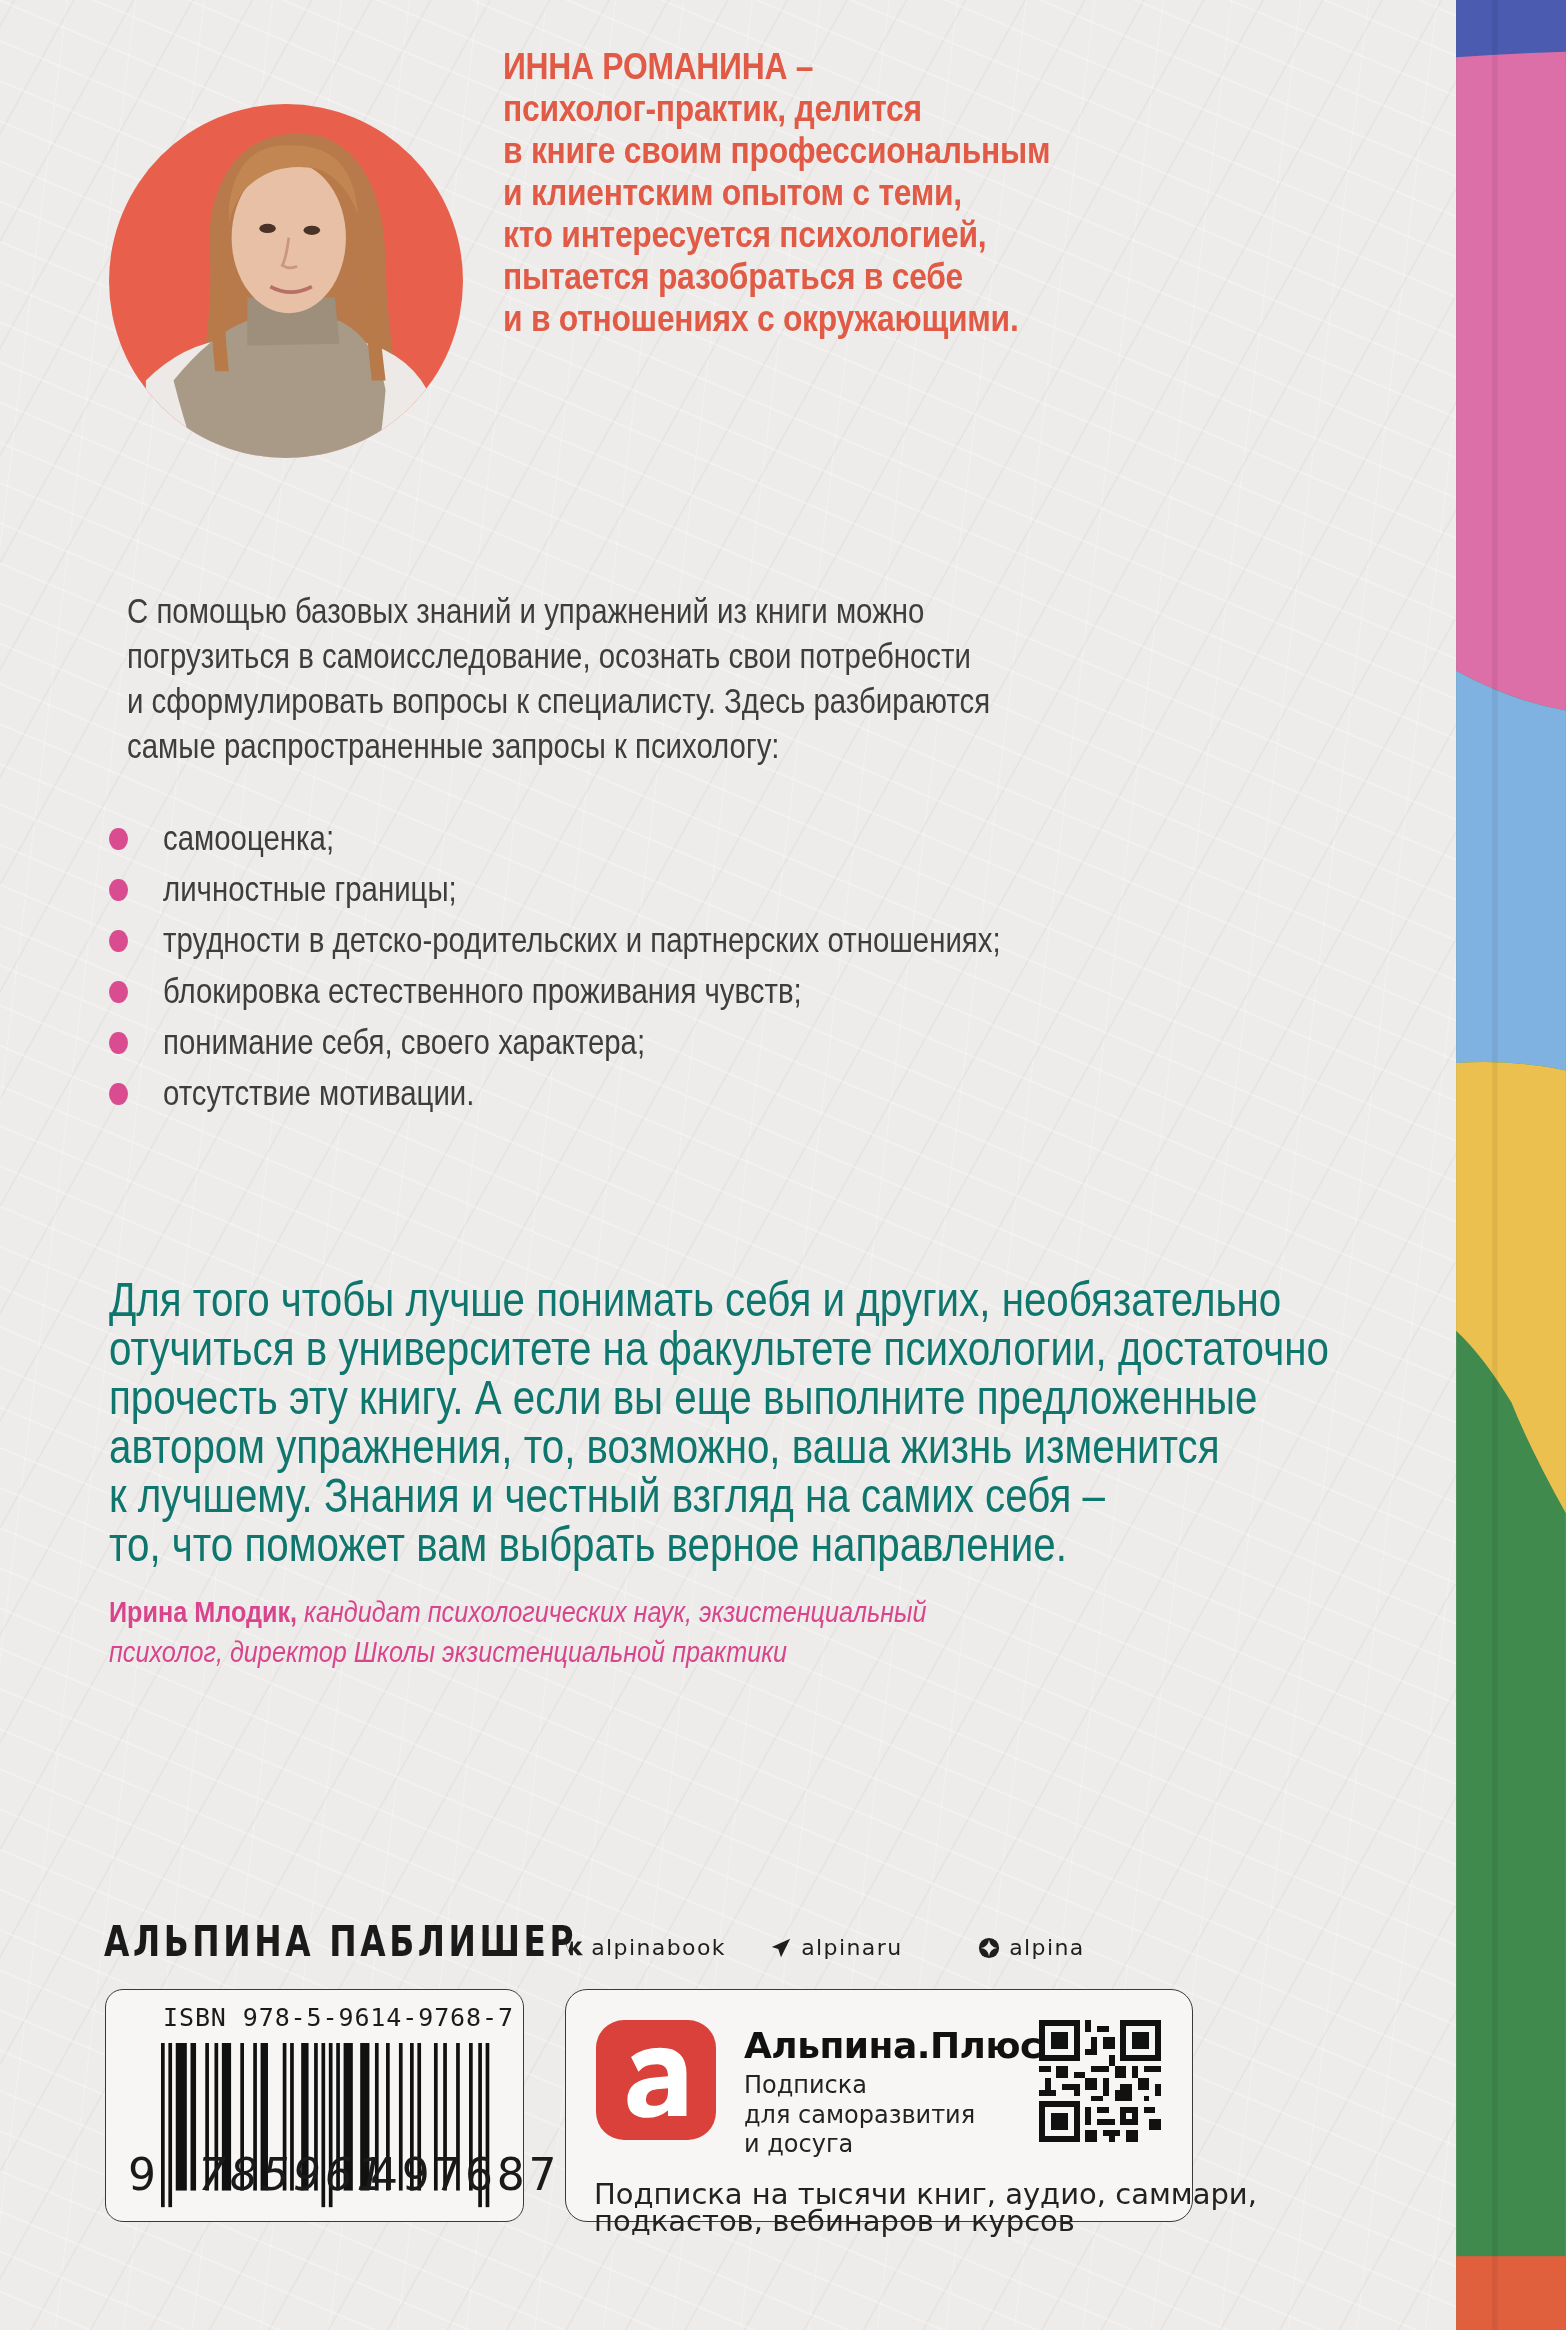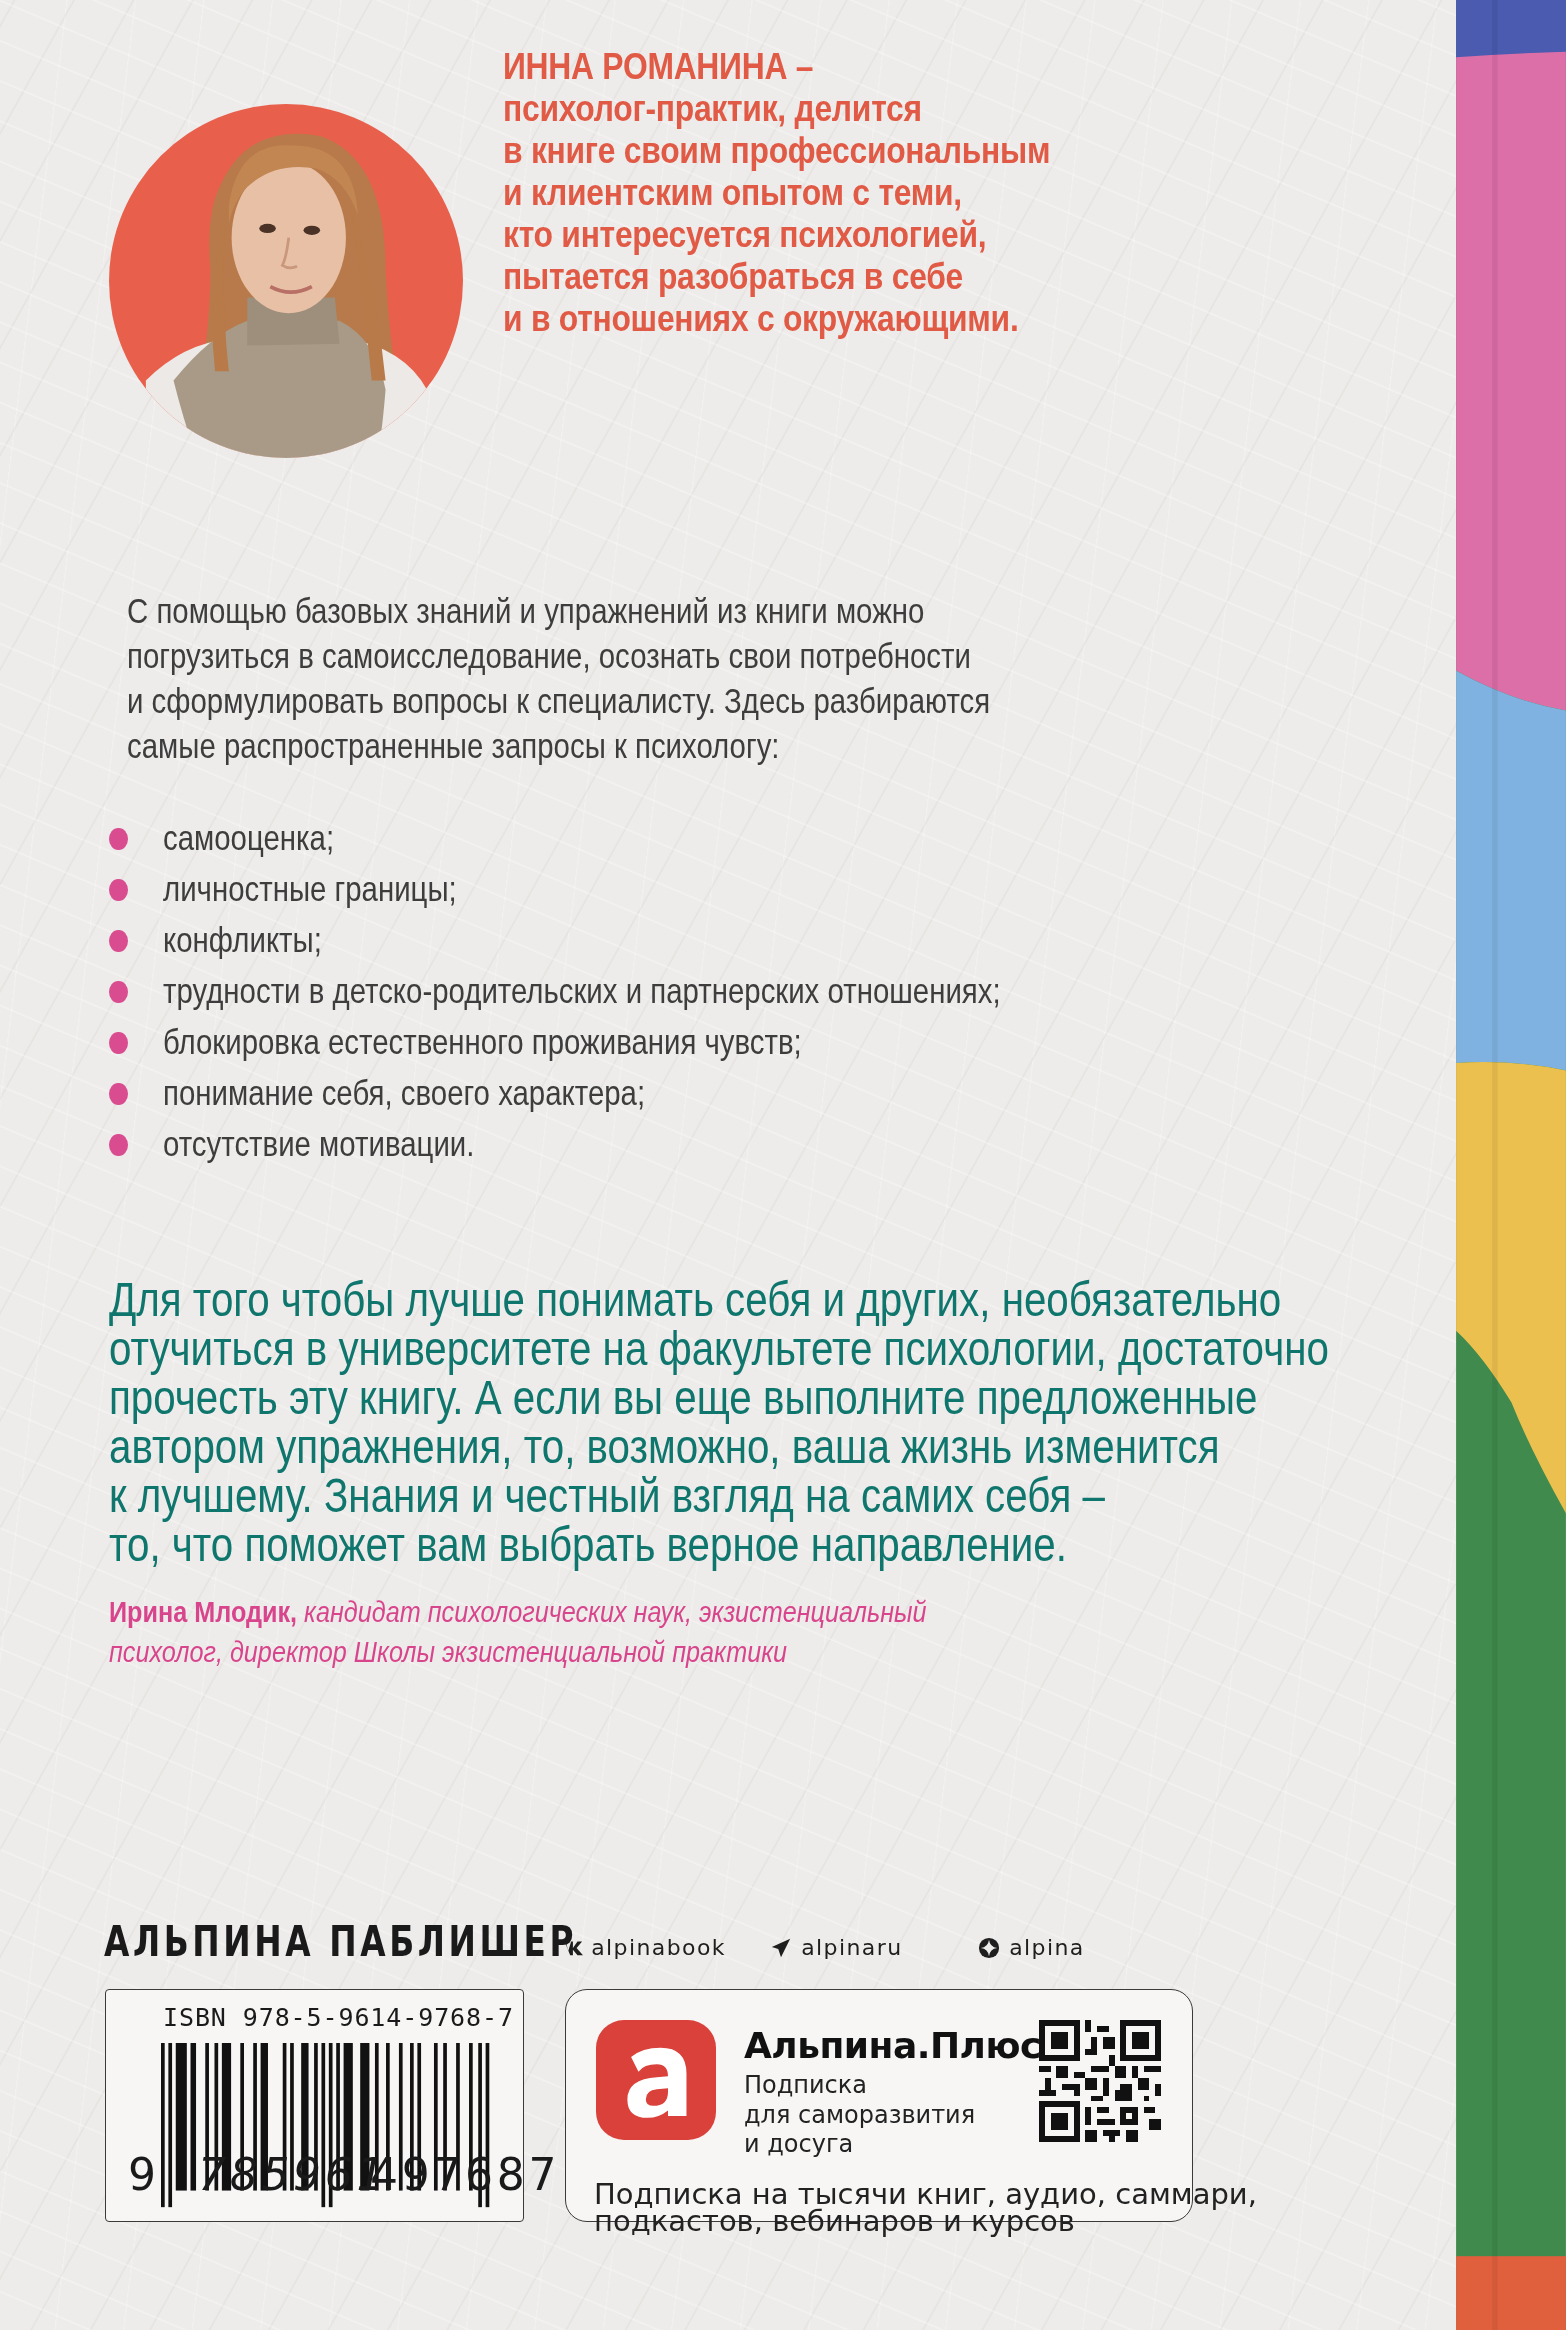--- a/index.html
+++ b/index.html
@@ -73,21 +73,21 @@
       letter-spacing: 4.6px; transform: scaleX(0.78); transform-origin: left center; white-space: nowrap;
     }
     .socials { position: absolute; left: 560px; top: 1929px; height: 37px; }
     .social { position: absolute; top: 0; display: flex; align-items: center; height: 37px; }
     .social .ic { width: 22px; height: 22px; display: inline-block; margin-right: 9.2px; }
     .social .lbl { font-family: "DejaVu Sans", sans-serif; font-size: 22px; color: #1e1e1e; letter-spacing: 1.4px; }
 
     
     .isbn-box {
       position: absolute; left: 105px; top: 1989px; width: 419px; height: 233px;
-      border: 1.8px solid #3a3a3a; border-radius: 4px; background: #f7f6f5;
+      border: 1.8px solid #3a3a3a; border-radius: 18px; background: #f7f6f5;
     }
     .isbn-label {
       position: absolute; left: 57px; top: 13px; font-family: "DejaVu Sans Mono", monospace;
       font-size: 25px; color: #1a1a1a; letter-spacing: 0.9px; white-space: nowrap;
     }
     .barcode { position: absolute; left: 55px; top: 53px; }
     .isbn-digits {
       position: absolute; left: 22px; top: 159px; font-family: "DejaVu Sans", sans-serif;
       font-size: 44px; color: #1a1a1a; white-space: nowrap;
     }
@@ -178,24 +178,20 @@
 </div>
 
 <div class="bullets">
   <div class="bullet">
     <span class="dot"></span>
     <span class="text">самооценка;</span>
   </div>
   <div class="bullet">
     <span class="dot"></span>
     <span class="text">личностные границы;</span>
-  </div>
-  <div class="bullet">
-    <span class="dot"></span>
-    <span class="text">конфликты;</span>
   </div>
   <div class="bullet">
     <span class="dot"></span>
     <span class="text">трудности в детско-родительских и партнерских отношениях;</span>
   </div>
   <div class="bullet">
     <span class="dot"></span>
     <span class="text">блокировка естественного проживания чувств;</span>
   </div>
   <div class="bullet">

